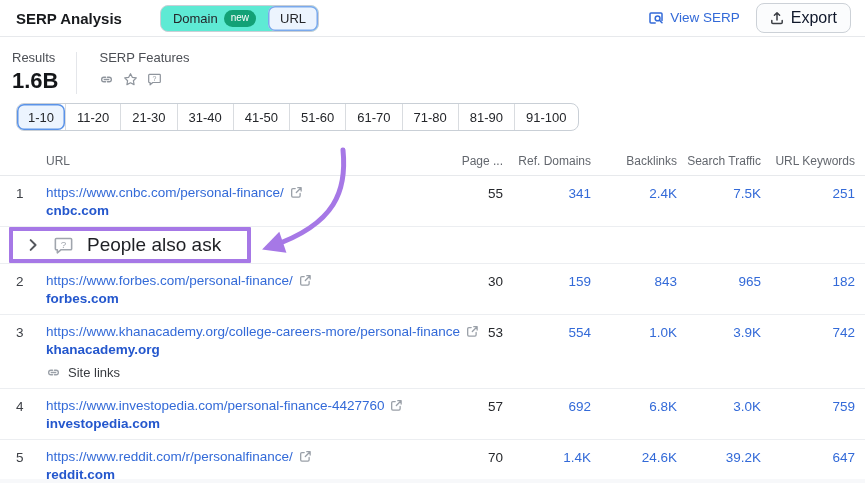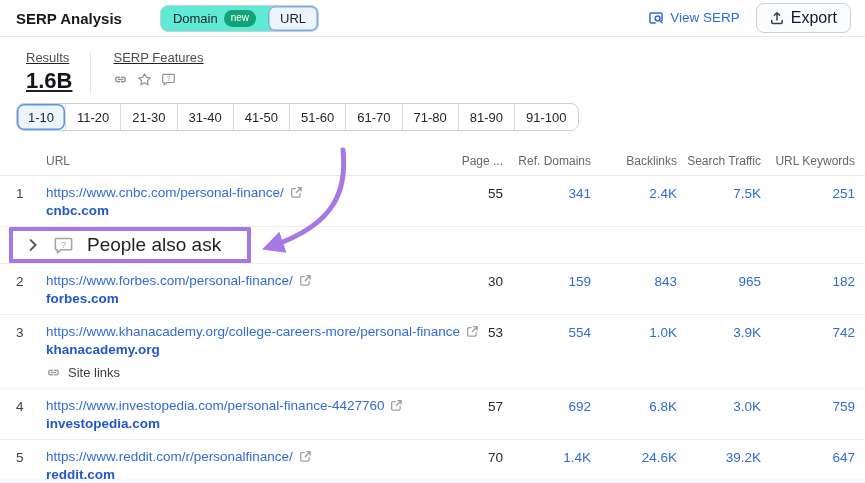--- a/index.html
+++ b/index.html
@@ -12,21 +12,21 @@
   .title { font-size:15px; font-weight:700; color:#181a1d; margin-right:14px; }
   .toggle-group { display:flex; align-items:stretch; border:1px solid #c9cfd6; border-radius:8px; height:27px; background:#5eead4; }
   .seg { display:flex; align-items:center; gap:6px; padding:0 12px; font-size:13px; color:#24262a; cursor:pointer; border-radius:7px; }
   .seg.selected { background:var(--tab-selected-bg,#ecf4fe); box-shadow:inset 0 0 0 1.5px var(--tab-selected-border,#7aa9ec); }
   .new-badge { background:var(--badge-green,#13a176); color:#fff; font-size:10px; line-height:1; padding:3px 7px 4px; border-radius:9px; }
   .topbar-right { margin-left:auto; display:flex; align-items:center; gap:16px; }
   .view-serp { display:flex; align-items:flex-start; gap:6px; color:var(--link-blue,#336ad8); font-size:13.5px; font-weight:500; cursor:pointer; }
   .export-btn { display:flex; align-items:center; gap:7px; border:1px solid #ccd1d7; background:#fbfcfd; border-radius:8px; padding:5px 13px; font-size:16px; color:#0f172a; cursor:pointer; }
 
   
-  .stats { display:flex; padding:13px 26px 0;text-decoration:underline; }
+  .stats { display:flex; padding:13px 12px 0; }
   .stat-label { font-size:13px; color:#4c4f55; margin-bottom:3px; }
   .stat-value { font-size:22px; font-weight:700; color:#141619; }
   .stats-divider { width:1px; background:#e4e6ea; margin:2px 22px 0 18px; }
   .features-icons { display:flex; align-items:center; gap:9px; margin-top:7px; color:#8f959d; }
 
   
   .pagination { display:inline-flex; margin:9px 0 15px 16px; border:1px solid #c9cfd6; border-radius:8px; height:28px; background:#fff; }
   .page-btn { display:flex; align-items:center; padding:0 11px; font-size:13px; color:#24262a; border-left:1px solid #d9dce0; cursor:pointer; }
   .page-btn:first-child { border-left:none; }
   .page-btn.selected { background:var(--tab-selected-bg,#ecf4fe); box-shadow:inset 0 0 0 1.5px var(--page-selected-border,#5b93e8); border-radius:7px; }

